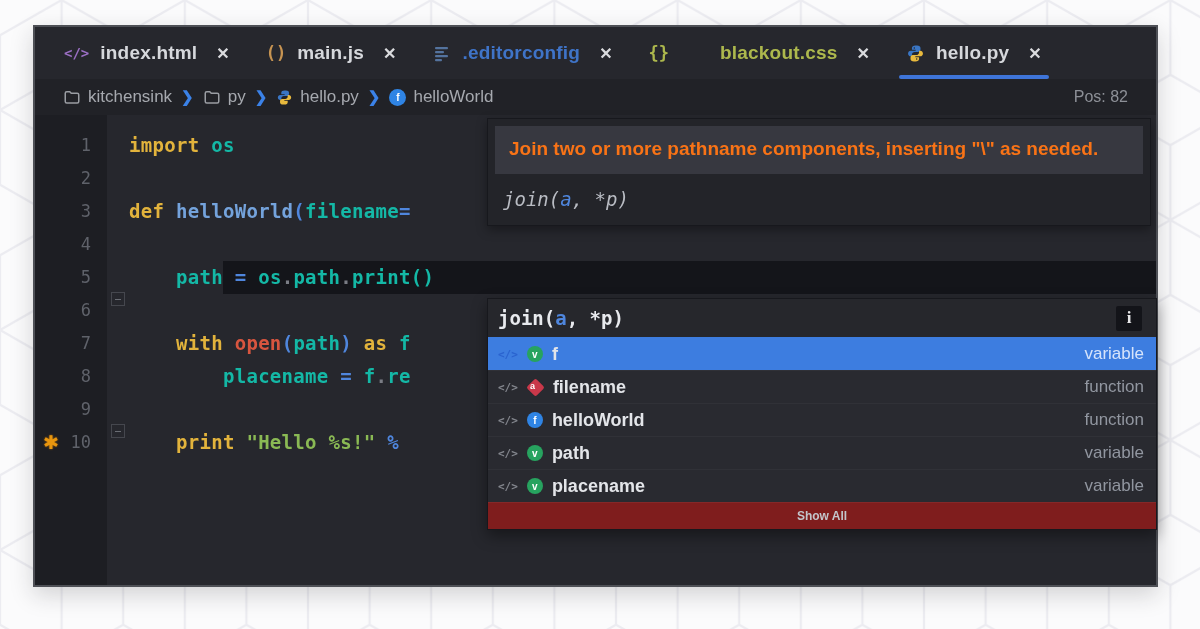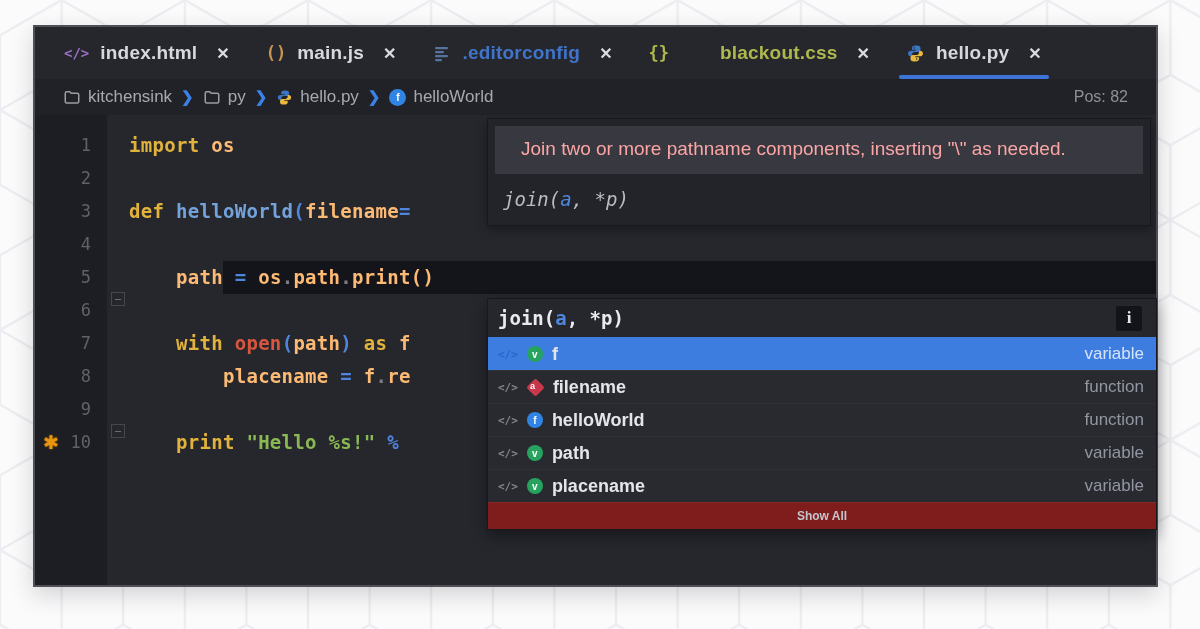--- a/index.html
+++ b/index.html
@@ -43,32 +43,32 @@
   .foldcol { width:22px; flex:none; }
   .code-pane { flex:1; position:relative; }
   .cur-line { position:absolute; left:94px; right:0; top:146px; height:33px; background:#14151a; }
   .lines { position:relative; padding-top:14px; z-index:1; }
   .code-line { height:33px; line-height:33px; white-space:pre; font-family:"DejaVu Sans Mono",monospace; font-size:19px; font-weight:600; letter-spacing:.3px; }
   .fold-box { position:absolute; z-index:2; left:76px; width:14px; height:14px; border:1px solid #45474e; background:#26272d; }
   .fold-box::after { content:""; display:block; margin:6px 3px 0; height:1px; background:#6a6d74; }
   .fold-3 { top:177px; } .fold-7 { top:309px; }
 
   .tk-kw   { color:#e2b33c; }
-  .tk-plain{ color:#fdba74; }
+  .tk-plain{ color:#14b8a6; }
   .tk-op   { color:#4f86dd; }
   .tk-dim  { color:#7a7d85; }
   .tk-red  { color:#d8553f; }
   .tk-str  { color:#8ab954; }
   .tk-fn   { color:#74a3dc; }
   .tk-param{ color:#4f86dd; }
 
   
   .calltip { position:absolute; left:452px; top:91px; width:664px; background:#232429; border:1px solid #17181d;
              padding:7px; z-index:5; box-shadow:0 4px 10px rgba(0,0,0,.35); }
-  .calltip-doc { background:#373840; color:#fca5a5; font-size:19px; line-height:31px; padding:7px 26px 10px; }
+  .calltip-doc { background:#373840; color:#f97316; font-size:19px; line-height:31px; padding:7px 14px 10px;font-weight:bold; }
   .calltip-sig { font-family:"DejaVu Sans Mono",monospace; font-style:italic; font-size:19px; padding:14px 8px 8px; color:#b9bcc3; }
   .calltip-sig .tk-plain { color:#b9bcc3; }
 
   
   .completion { position:absolute; left:452px; top:271px; width:670px; background:#292a30; border:1px solid #17181d;
                 z-index:6; box-shadow:0 6px 14px rgba(0,0,0,.4); }
   .comp-head { height:38px; display:flex; align-items:center; padding:0 10px; background:#26272c; }
   .comp-sig { font-family:"DejaVu Sans Mono",monospace; font-weight:bold; font-size:19px; color:#e8eaee; }
   .comp-sig .tk-plain { color:#e8eaee; }
   .info-box { margin-left:auto; margin-right:4px; width:26px; height:25px; background:#131419; border-radius:2px;

